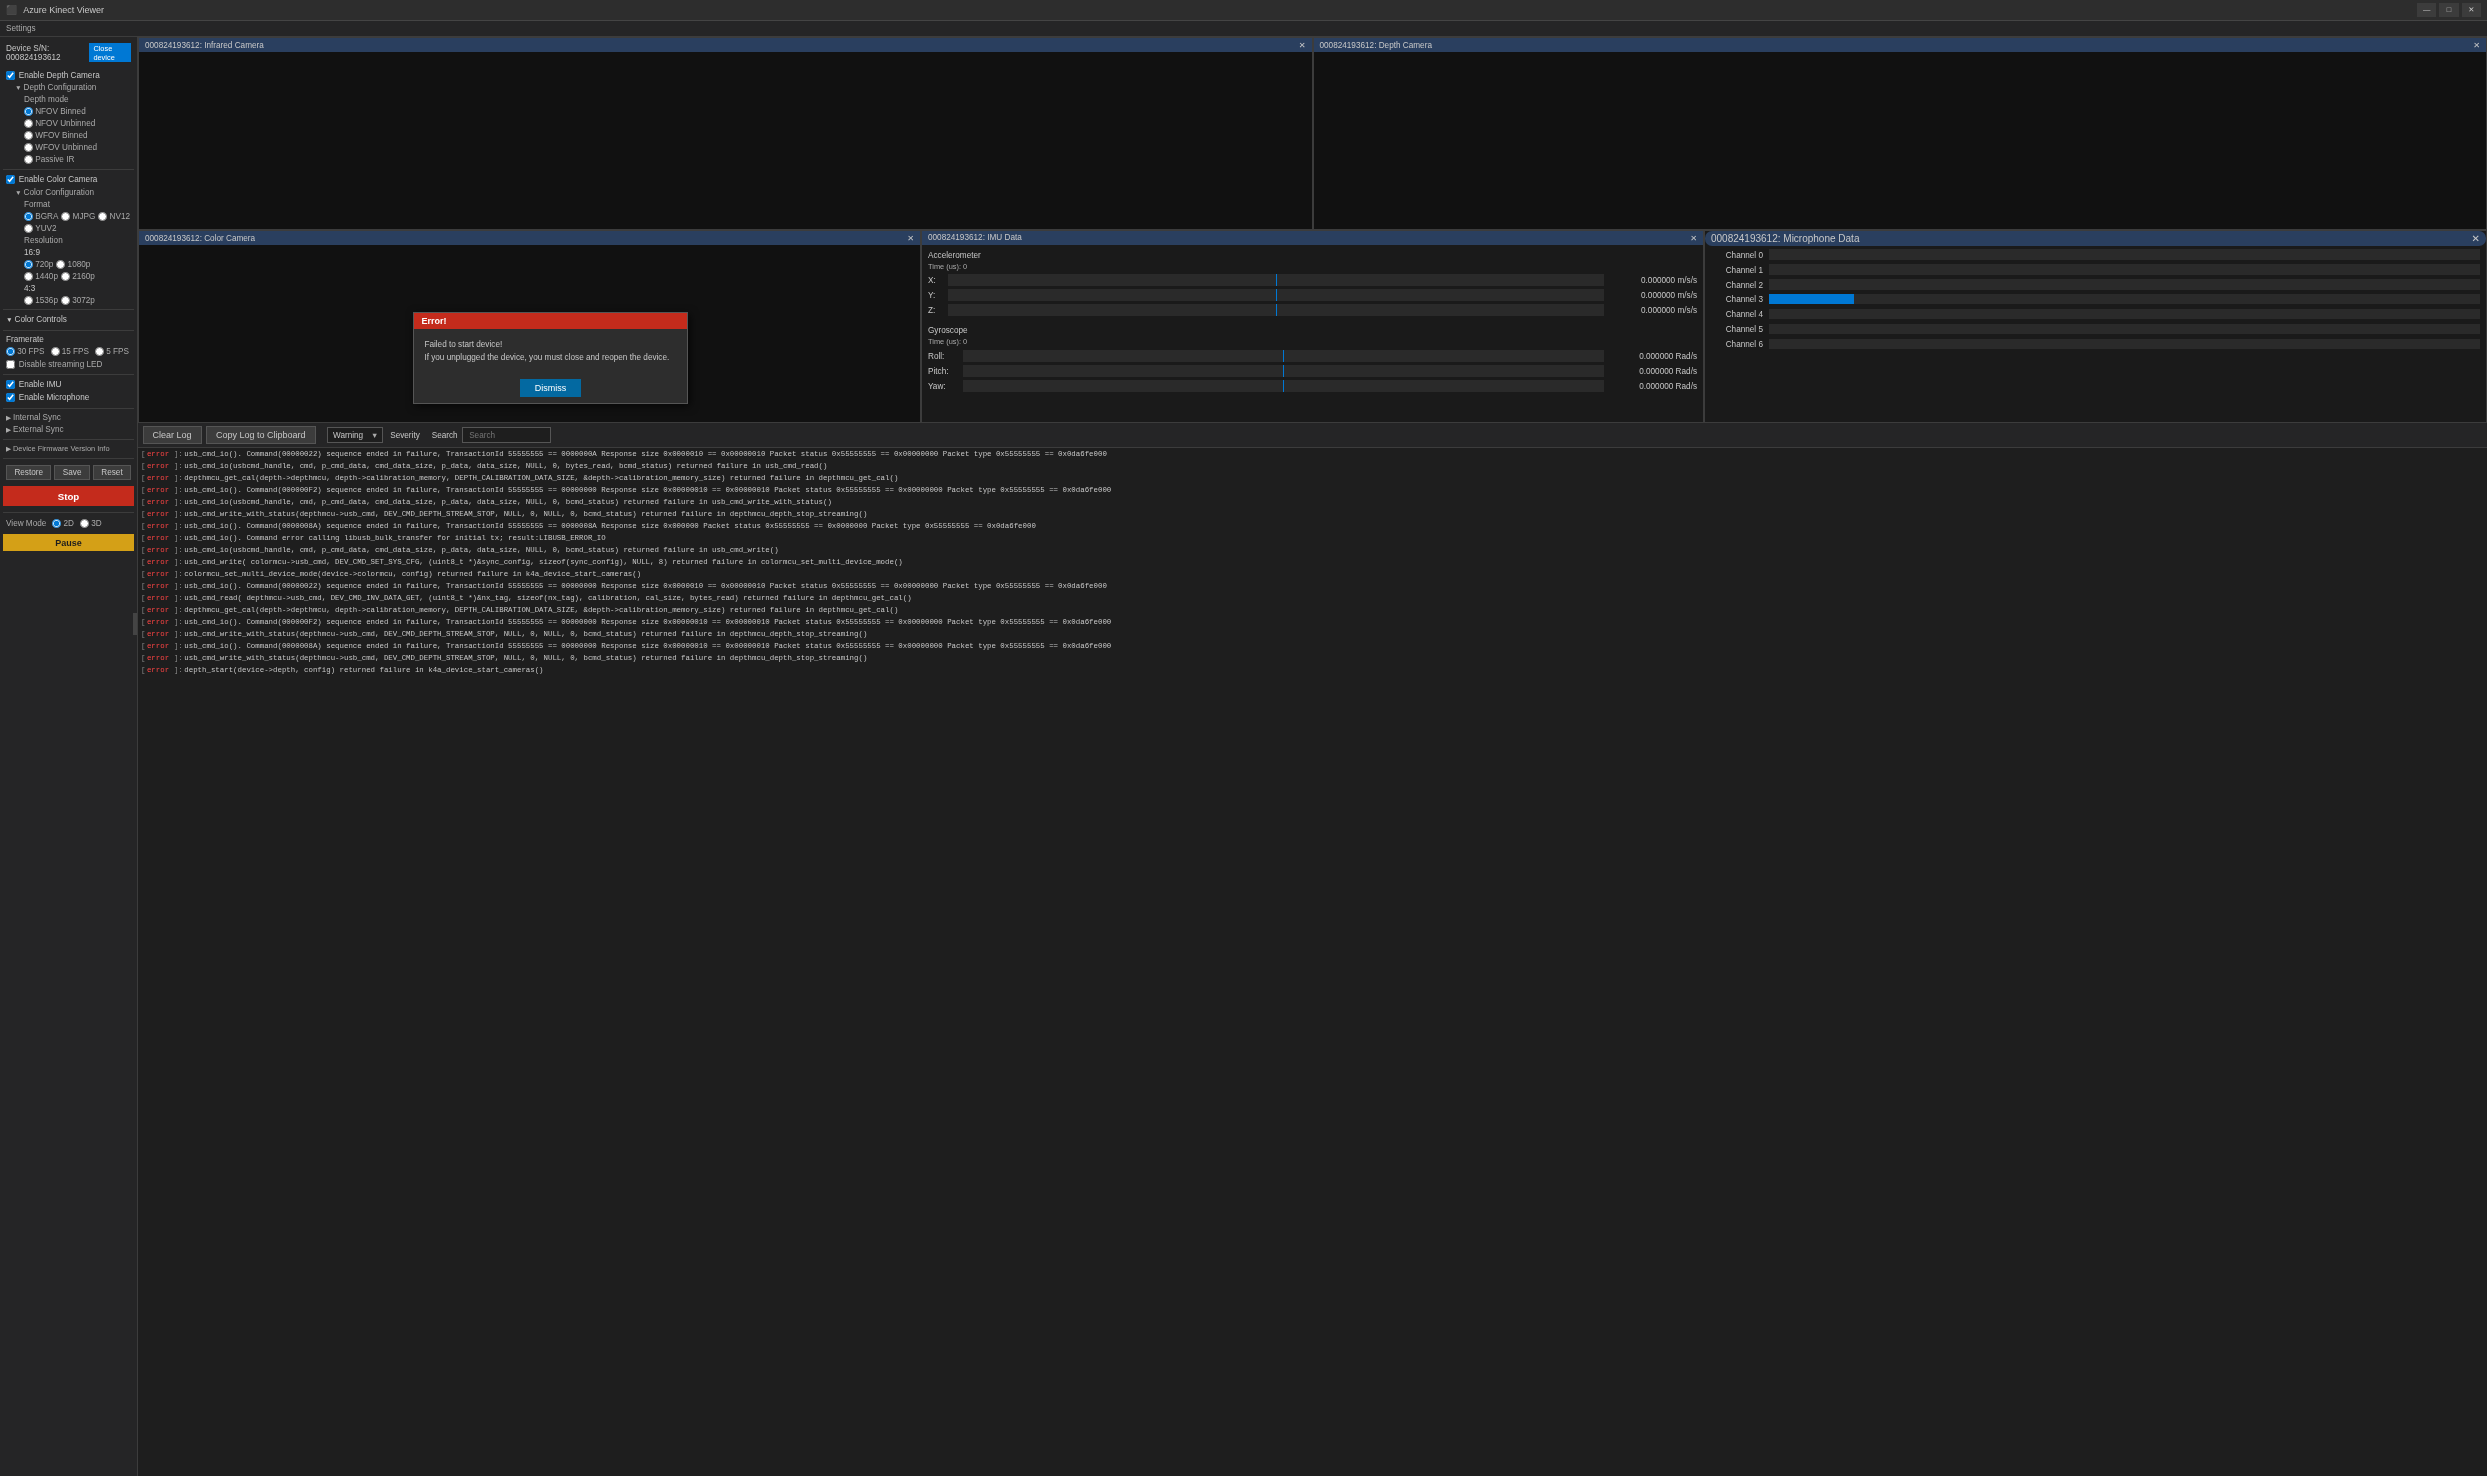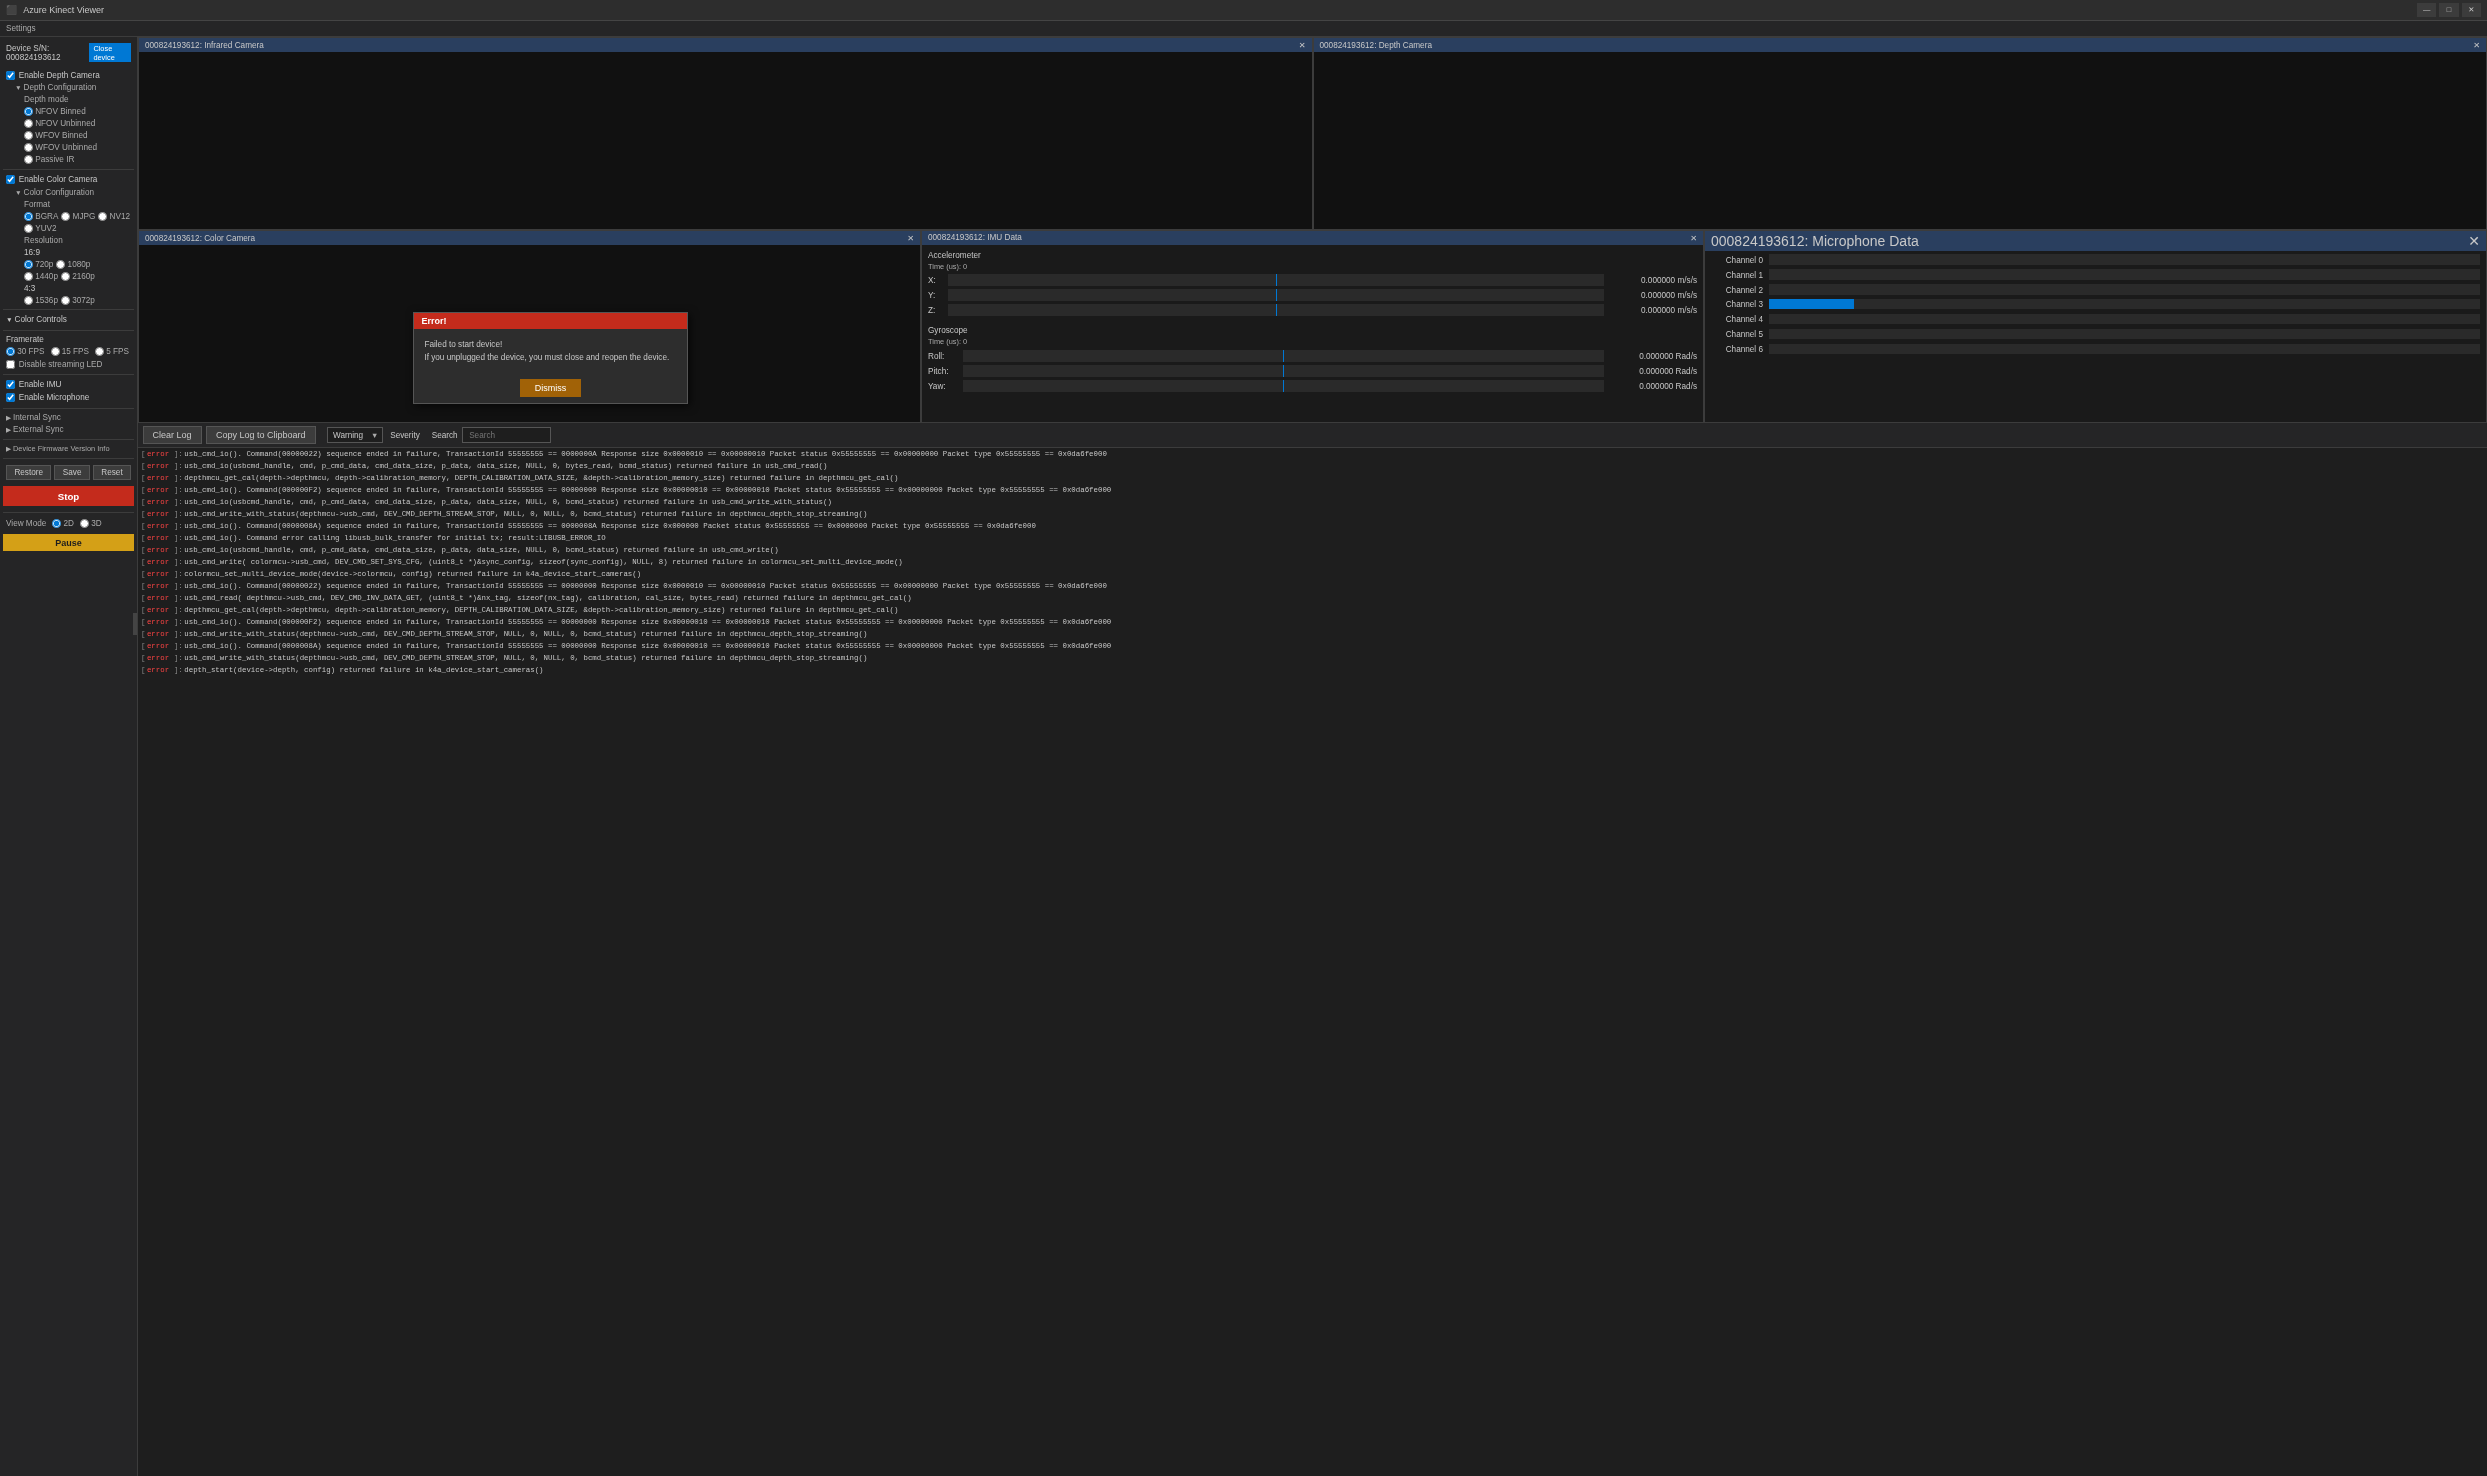--- a/index.html
+++ b/index.html
@@ -302,24 +302,25 @@
     
     .mic-panel {
       background: #1a1a1a;
       border: 0.7px solid #3c3c3c;
       display: flex;
       flex-direction: column;
     }
     .mic-title-bar {
       background: #2a3f5f;
       padding: 2.2px 6px;
-      font-size: 14px;
+      font-size: 10px;
       color: #c8c8c8;
       display: flex;
       justify-content: space-between;
+      border-radius: 7px;
     }
     .mic-body {
       padding: 3px 6px;
       flex: 1;
       display: flex;
       flex-direction: column;
       gap: 4.5px;
     }
     .mic-row {
       display: flex;
@@ -461,21 +462,21 @@
       color: #c8c8c8;
       font-size: 8.2px;
       line-height: 1.6;
     }
     .error-dialog-footer {
       padding: 6px 10.4px;
       display: flex;
       justify-content: center;
     }
     .btn-dismiss {
-      background: #a16207;
+      background: #0369a1;
       border: none;
       color: white;
       padding: 3.7px 15px;
       font-size: 9px;
       cursor: pointer;
     }
 
     .camera-grid-top {
       display: grid;
       grid-template-columns: 1fr 1fr;

